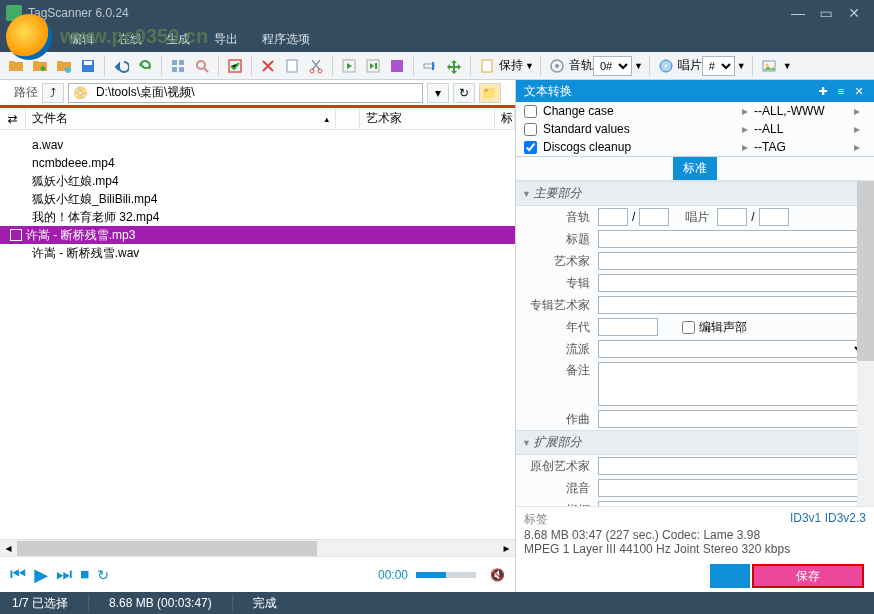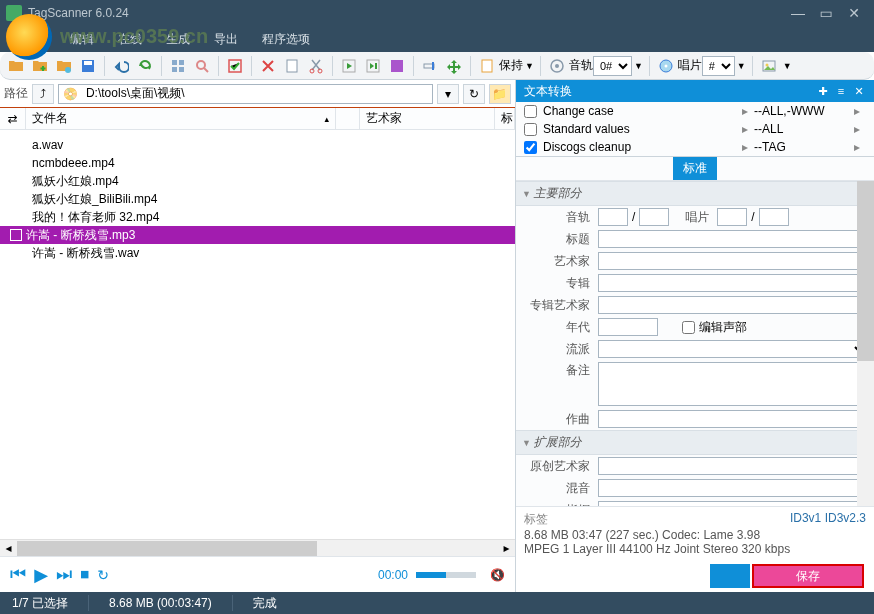--- a/index.html
+++ b/index.html
@@ -9,35 +9,35 @@
 .titlebar .app-icon { width: 16px; height: 16px; background: #4a6; border-radius: 2px; margin-right: 6px; }
 .titlebar .title { flex: 1; }
 .titlebar .winbtn { width: 28px; height: 18px; display: inline-flex; align-items: center; justify-content: center; color: #bcc7cf; font-size: 14px; cursor: default; }
 
 .menubar { height: 26px; background: #334c60; color: #d8e0e6; display: flex; align-items: center; padding: 0 6px; }
 .menubar .logo { width: 46px; height: 46px; position: absolute; top: 14px; left: 6px; background: radial-gradient(circle at 40% 40%, #ffda55, #ff9900 60%, #0068b7 62%); border-radius: 50%; z-index: 2; }
 .menubar .mitem { padding: 0 12px; cursor: default; }
 .menubar .wm { position: absolute; left: 60px; top: 25px; color: #5a7a53; font-size: 20px; font-weight: bold; opacity: 0.85; z-index: 3; }
 .menubar .right { margin-left: auto; padding-right: 10px; }
 
-.toolbar { height: 28px; background: #f2f4f6; border-bottom: 1px solid #cbd4db; display: flex; align-items: center; padding: 0 4px; position: relative; z-index: 1; border-radius: 10px; }
+.toolbar { height: 28px; background: #f2f4f6; border-bottom: 1px solid #cbd4db; display: flex; align-items: center; padding: 0 4px; position: relative; z-index: 1; }
 .tbtn { width: 22px; height: 22px; display: inline-flex; align-items: center; justify-content: center; margin: 0 1px; }
 .tbtn svg { width: 16px; height: 16px; }
 .tsep { width: 1px; height: 20px; background: #cbd4db; margin: 0 4px; }
 .dropdown { height: 20px; border: 1px solid #a7b5c1; background: #fff; font-size: 11px; padding: 0 2px; }
 
 .body { display: flex; height: calc(100% - 26px - 26px - 28px - 22px); }
 
 .left { width: 516px; display: flex; flex-direction: column; border-right: 1px solid #cbd4db; }
 .tabs { height: 24px; display: flex; background: #e8edf1; border-bottom: 1px solid #cbd4db; }
 .tab { padding: 4px 12px; cursor: default; }
 .tab.active { background: #0f8fd8; color: #fff; }
 .tab.inactive { color: #2a70a8; }
 
-.pathbar { height: 28px; display: flex; align-items: center; padding: 2px 4px; gap: 4px; border-bottom: 1px solid #c2410c; }
+.pathbar { height: 28px; display: flex; align-items: center; padding: 2px 14px; gap: 4px; border-bottom: 3px solid #c2410c; }
 .pathbar label { color: #555; }
 .pathbar .pathbox { flex: 1; display: flex; align-items: center; border: 1px solid #a7b5c1; height: 20px; background: #fff; }
 .pathbar .pathbox span.seg { padding: 0 4px; }
 .pbtn { width: 22px; height: 20px; border: 1px solid #cbd4db; display: inline-flex; align-items: center; justify-content: center; background: #f5f7f9; }
 
 .filehead { height: 22px; display: flex; border-bottom: 1px solid #e0e5ea; background: #fcfdfe; }
 .fh { border-right: 1px solid #e0e5ea; padding: 3px 6px; display: flex; align-items: center; }
 .fh1 { width: 26px; justify-content: center; }
 .fh2 { width: 310px; }
 .fh3 { width: 24px; }

